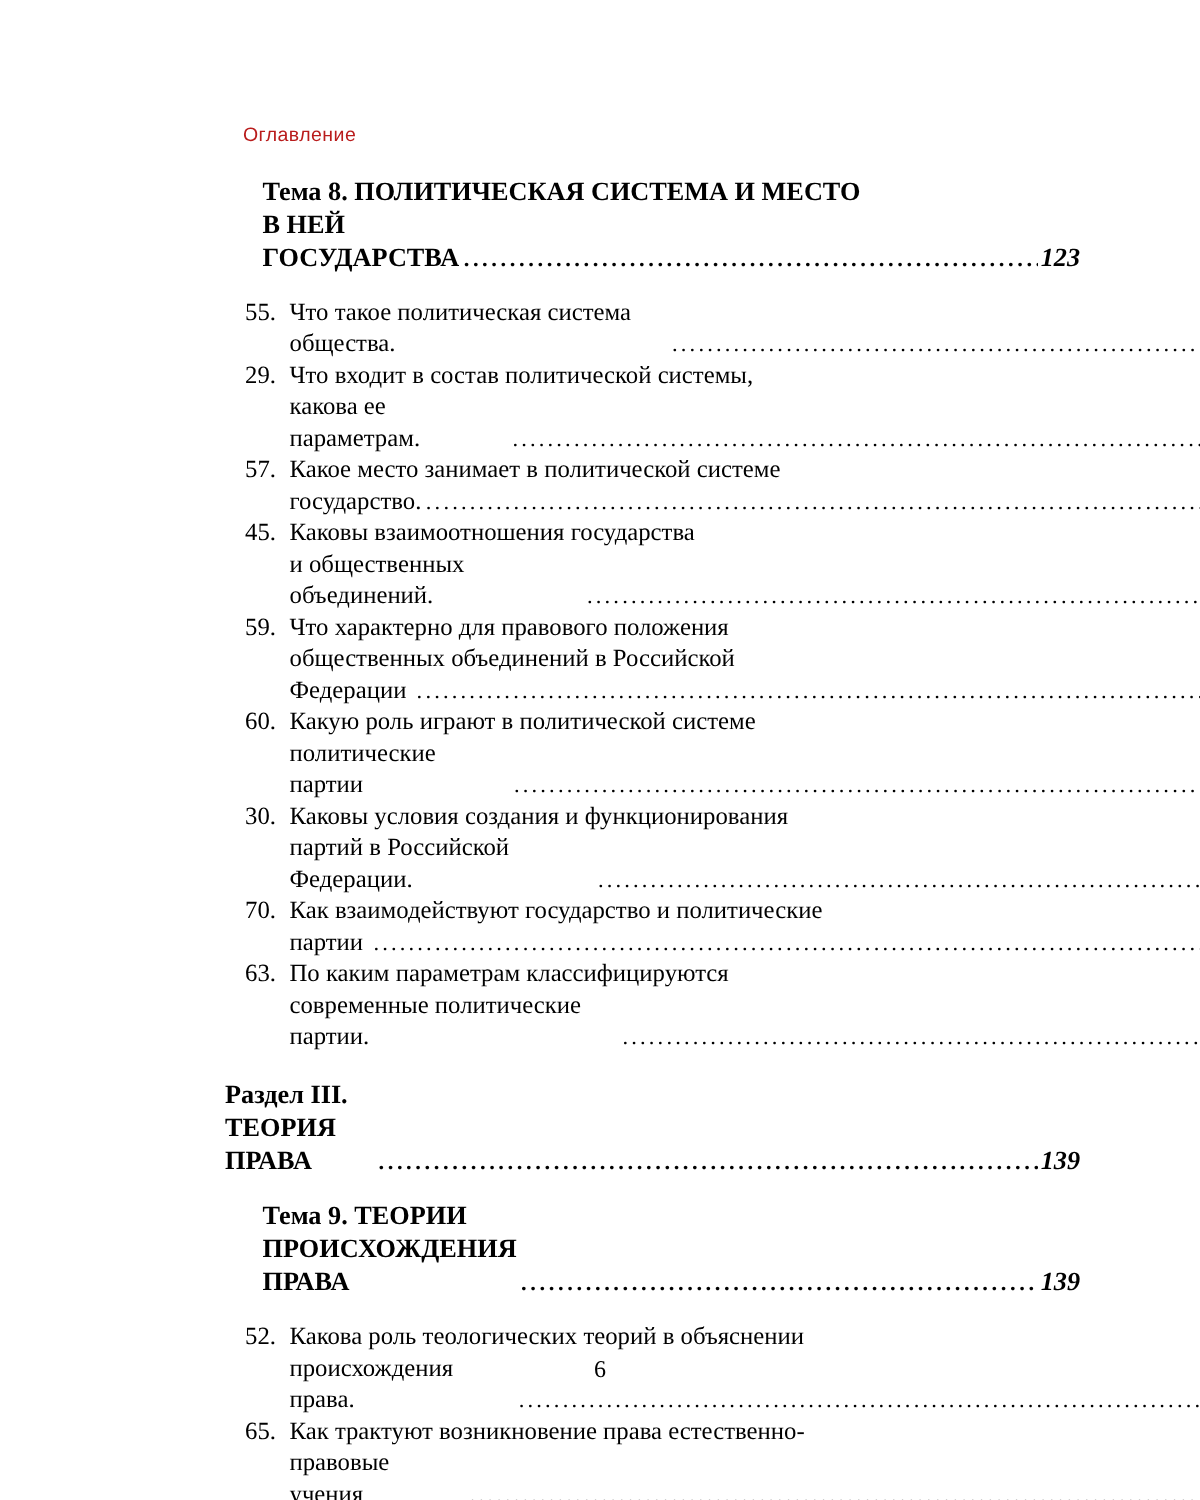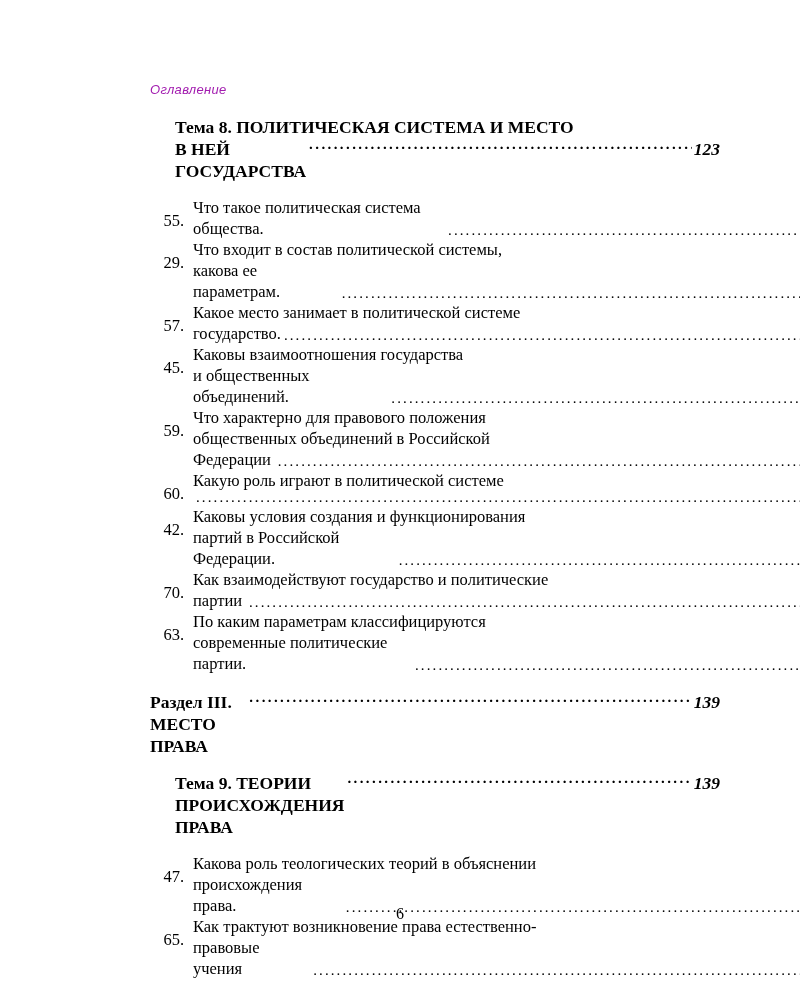--- a/index.html
+++ b/index.html
@@ -16,38 +16,38 @@
     overflow: hidden;
   }
   .page {
     position: absolute;
     left: 0; top: 0;
     width: 800px;
     height: 1000px;
   }
   .running-head {
     position: absolute;
-    left: 150px;
+    left: 162px;
     top: 82px;
     font-family: "Liberation Sans", sans-serif;
     font-size: 13px;
     letter-spacing: 0.3px;
-    color: #a21caf;
-    font-style: italic;
+    color: #b91c1c;
   }
   .toc {
     position: absolute;
     left: 150px;
     top: 116px;
     width: 570px;
   }
 
   
   .row {
     display: flex;
+    align-items: flex-end;
     width: 100%;
   }
   .row .txt {
     white-space: pre-wrap;
   }
   .row .leader {
     flex: 1 1 auto;
     overflow: hidden;
     white-space: nowrap;
     letter-spacing: 2.1px;
@@ -83,21 +83,20 @@
     display: flex;
     font-size: 16.5px;
     line-height: 21px;
     margin-top: 0;
   }
   .entry .num {
     flex: 0 0 34px;
     text-align: right;
     padding-right: 9px;
     white-space: nowrap;
-    margin-top: 13px;
   }
   .entry .body {
     flex: 1 1 auto;
   }
   .entry .last {
     display: flex;
     align-items: flex-end;
   }
   .entry .cont {
     display: block;
@@ -185,26 +184,27 @@
               <span class="txt">Федерации </span>
               <span class="leader">................................................................................................................................................................</span>
             </div>
           </div>
         </div>
         <div class="entry">
           <div class="num">60.</div>
           <div class="body">
             <div class="cont">Какую роль играют в политической системе</div>
             <div class="last row">
-              <span class="leader">................................................................................................................................................................</span>
-            </div>
-          </div>
-        </div>
-        <div class="entry">
-          <div class="num">42.</div>
+              <span class="txt">политические партии </span>
+              <span class="leader">................................................................................................................................................................</span>
+            </div>
+          </div>
+        </div>
+        <div class="entry">
+          <div class="num">30.</div>
           <div class="body">
             <div class="cont">Каковы условия создания и функционирования</div>
             <div class="last row">
               <span class="txt">партий в Российской Федерации.</span>
               <span class="leader">................................................................................................................................................................</span>
             </div>
           </div>
         </div>
         <div class="entry">
           <div class="num">70.</div>
@@ -223,37 +223,37 @@
             <div class="last row">
               <span class="txt">современные политические партии.</span>
               <span class="leader">................................................................................................................................................................</span>
             </div>
           </div>
         </div>
       </div>
       <div class="gap-lg"></div>
       <div class="head head-block">
         <div class="row">
-          <span class="txt">Раздел III. МЕСТО ПРАВА</span>
+          <span class="txt">Раздел III. ТЕОРИЯ ПРАВА</span>
           <span class="leader">................................................................................................................................................................</span>
           <span class="pg">139</span>
         </div>
       </div>
       <div class="gap-sm"></div>
       <div class="head head-block indent-head">
         <div class="row">
           <span class="txt">Тема 9. ТЕОРИИ ПРОИСХОЖДЕНИЯ ПРАВА</span>
           <span class="leader">................................................................................................................................................................</span>
           <span class="pg">139</span>
         </div>
       </div>
       <div class="gap-sm"></div>
       <div class="group">
         <div class="entry">
-          <div class="num">47.</div>
+          <div class="num">52.</div>
           <div class="body">
             <div class="cont">Какова роль теологических теорий в объяснении</div>
             <div class="last row">
               <span class="txt">происхождения права.</span>
               <span class="leader">................................................................................................................................................................</span>
             </div>
           </div>
         </div>
         <div class="entry">
           <div class="num">65.</div>

